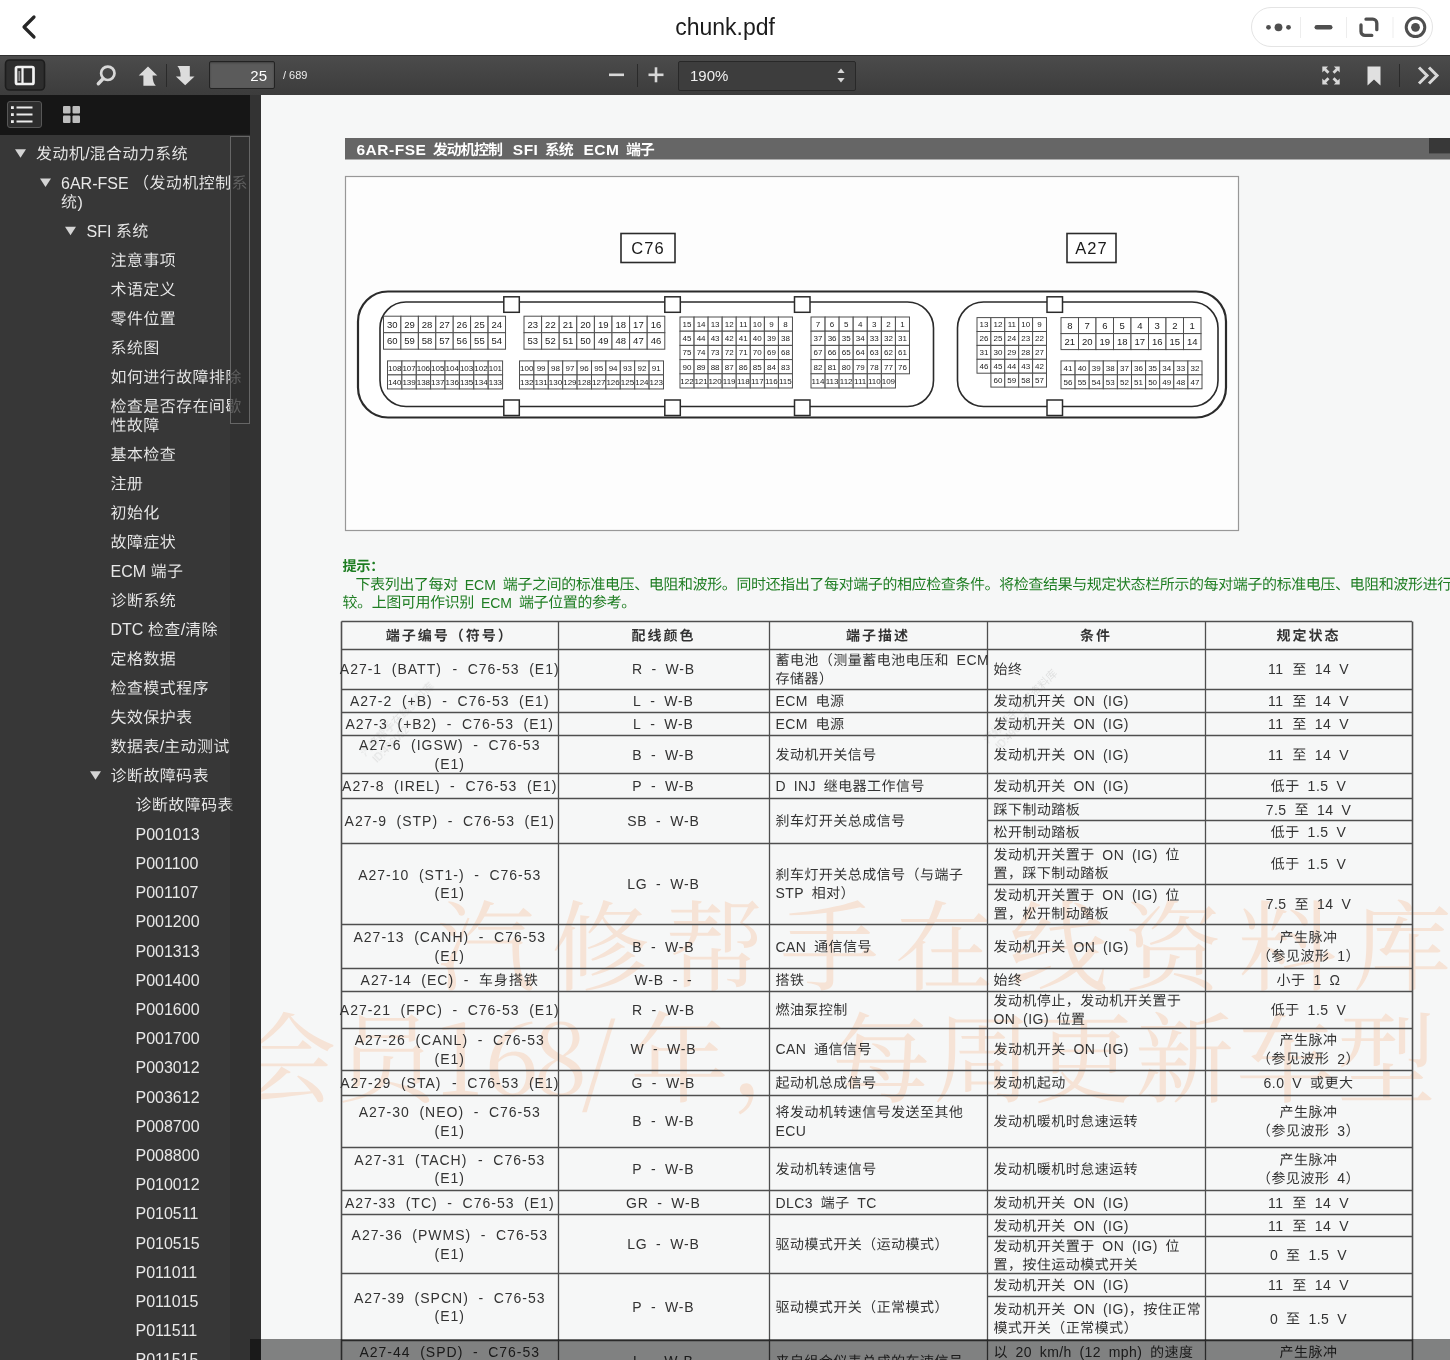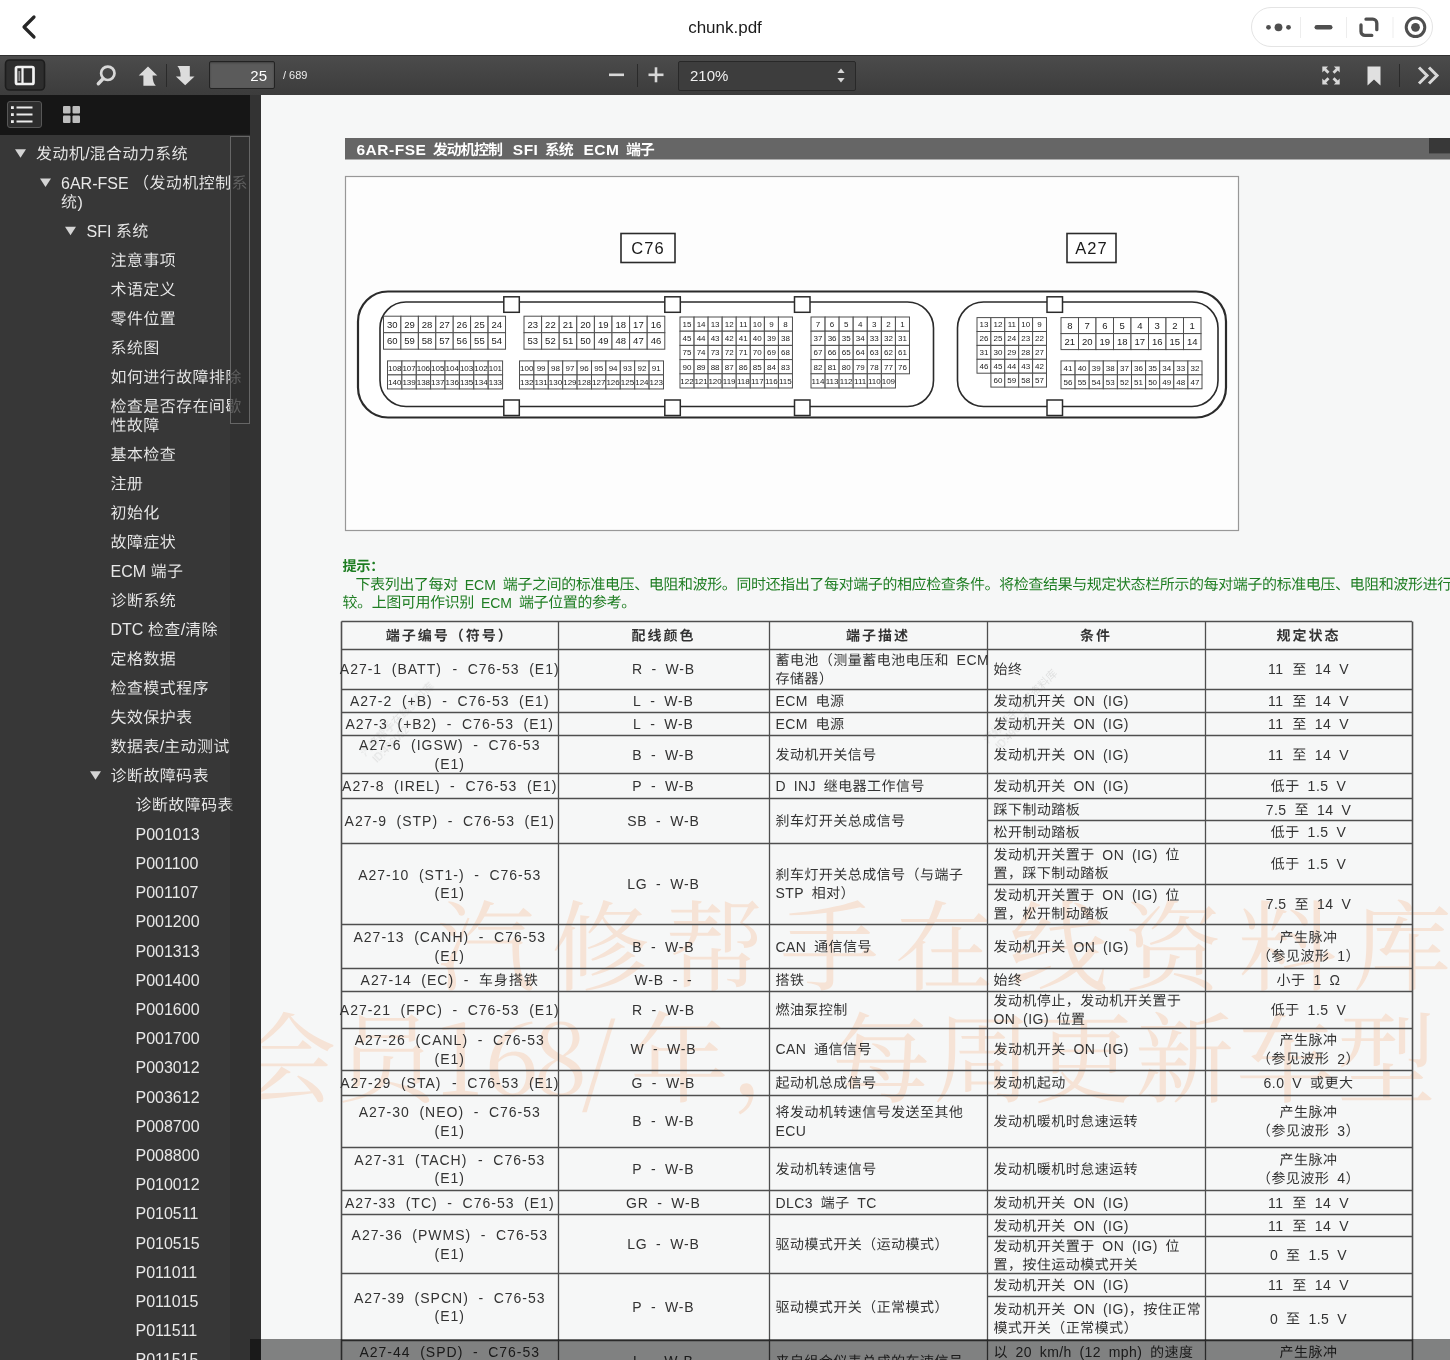--- a/index.html
+++ b/index.html
@@ -1,21 +1,21 @@
 <!DOCTYPE html>
 <html><head><meta charset="utf-8"><title>chunk.pdf</title>
 <style>
 *{margin:0;padding:0;box-sizing:border-box}
 html,body{width:1450px;height:1360px;overflow:hidden;background:#fff;
  font-family:"Liberation Sans",sans-serif}
 #root{position:relative;width:1450px;height:1360px}
 
 #appbar{position:absolute;left:0;top:0;width:1450px;height:55px;background:#fff}
 #title{position:absolute;left:0;top:0;width:1450px;text-align:center;line-height:55px;
- font-size:17px;color:#1b1b1b}
+ font-size:23px;color:#1b1b1b}
 #back{position:absolute;left:17px;top:14px;width:26px;height:26px}
 #capsule{position:absolute;right:17px;top:7px;width:182px;height:40px;border:1.5px solid #e4e4e4;
  border-radius:20px;background:#fff}
 
 #toolbar{position:absolute;left:0;top:55px;width:1450px;height:40px;
  background:linear-gradient(#4b4b4b,#3c3c3c);border-top:1px solid #313131;
  box-shadow:0 1px 0 #1a1a1a}
 .sep{position:absolute;top:8px;width:1px;height:23px;background:#2a2a2a}
 #pageinput{position:absolute;left:209px;top:5px;width:66px;height:28px;background:#5b5b5b;
  border:1px solid #232323;border-radius:2px;box-shadow:inset 0 1px 2px rgba(0,0,0,.3);
@@ -58,21 +58,21 @@
   <circle cx="165.5" cy="27.3" r="9.3" fill="none" stroke="#4f4f4f" stroke-width="3"></circle>
   <circle cx="165.5" cy="27.3" r="4.4" fill="#4f4f4f"></circle>
  </svg>
 </div>
 <div id="toolbar">
  <div class="sep" style="left:166px"></div>
  <div class="sep" style="left:637px"></div>
  <div class="sep" style="left:1399px"></div>
  <div id="pageinput">25</div>
  <div id="pagecount">/ 689</div>
- <div id="scaleselect">210%</div>
+ <div id="scaleselect">190%</div>
  <svg width="1450" height="40" viewBox="0 0 1450 40">
 
   <rect x="5.5" y="4" width="39" height="30" rx="4" fill="#2e2e2e" stroke="#1d1d1d" stroke-width="1.6"></rect>
   <rect x="16" y="11" width="17.5" height="17" rx="1.5" fill="none" stroke="#f2f2f2" stroke-width="2.7"></rect>
   <path d="M22.5 11 V28" stroke="#f2f2f2" stroke-width="2.2"></path>
   <path d="M19.3 15 V25" stroke="#909090" stroke-width="1.8"></path>
 
   <circle cx="107.8" cy="17.3" r="6.7" fill="none" stroke="#d8d8d8" stroke-width="2.7"></circle>
   <path d="M103 22.8 L98.3 27.7" stroke="#d8d8d8" stroke-width="3.4" stroke-linecap="round"></path>
 

